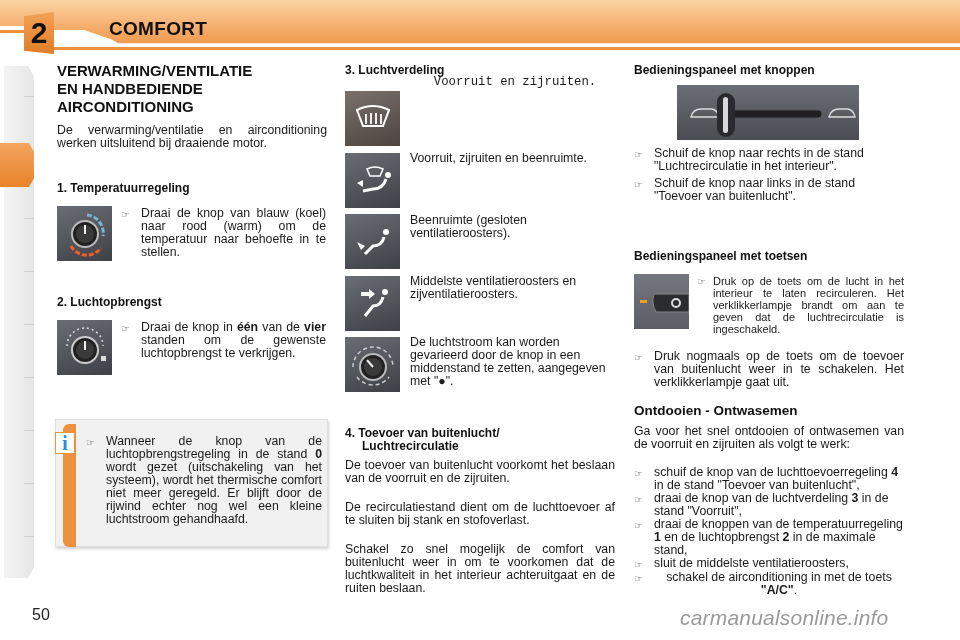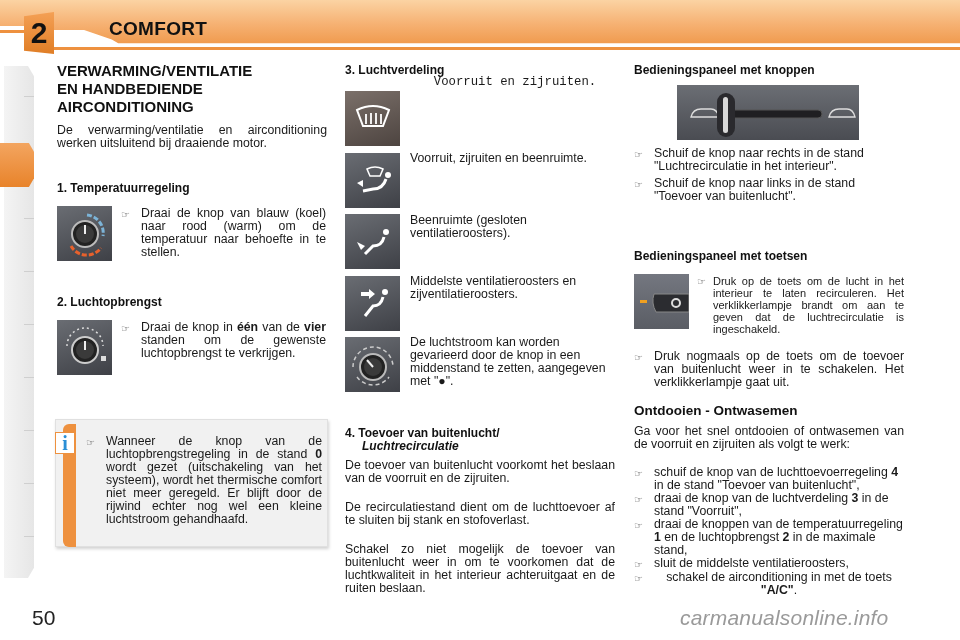--- a/index.html
+++ b/index.html
@@ -45,21 +45,21 @@
     border-radius: 0 6px 6px 0;
     clip-path: polygon(0 0, 80% 0, 100% 2%, 100% 98%, 80% 100%, 0 100%);
   }
   .side-tick { position: absolute; left: 20px; width: 13px; height: 1px; background: #cfcfcf; }
   .side-active {
     position: absolute; left: 0; top: 143px; width: 34px; height: 44px;
     background: linear-gradient(180deg, #f3a560, #e8832a);
     clip-path: polygon(0 0, 85% 0, 100% 20%, 100% 80%, 85% 100%, 0 100%);
   }
 
-  .page-number { position: absolute; left: 32px; top: 606px; font-size: 21px; color: #222; }
+  .page-number { position: absolute; left: 32px; top: 606px; font-size: 16px; color: #222; }
   .watermark { position: absolute; left: 680px; top: 606px; font-size: 21px; color: #9a9a9a; letter-spacing: 0.2px; font-style: italic; }
 
   
   .abs { position: absolute; }
   .main-heading { font-weight: bold; font-size: 15px; line-height: 18px; color: #111; }
   .sub-heading { font-weight: bold; font-size: 12px; color: #111; }
   .body-text { font-size: 12.3px; line-height: 13px; color: #1a1a1a; text-align: justify; }
   .small-text { font-size: 11px; line-height: 12px; color: #1a1a1a; text-align: justify; }
   .bullet-row { display: flex; }
   .bullet-icon { width: 20px; flex: 0 0 20px; font-size: 10px; color: #555; padding-top: 1px; }
@@ -208,25 +208,25 @@
     <path d="M 12 40 A 20 20 0 0 0 44 40" stroke="#ccc" stroke-width="1.5" fill="none" stroke-dasharray="4 3"></path>
     <circle cx="28" cy="30" r="13" fill="#222" stroke="#bbb" stroke-width="2"></circle>
     <circle cx="28" cy="30" r="9" fill="#3a3a3a"></circle>
     <line x1="28" y1="30" x2="22" y2="23" stroke="#eee" stroke-width="2"></line>
   </svg>
 </div>
 <div class="abs body-text" style="left:410px; top:336px; width:200px; text-align:left;">De luchtstroom kan worden gevarieerd door de knop in een middenstand te zetten, aangegeven met "●".</div>
 
 <div class="abs sub-heading" style="left:345px; top:427px; line-height:13px;">
   <div>4. Toevoer van buitenlucht/</div>
-  <div style="padding-left:17px;font-style:italic;">Luchtrecirculatie</div>
+  <div style="padding-left:17px;">Luchtrecirculatie</div>
 </div>
 <div class="abs body-text" style="left:345px; top:459px; width:270px;">De toevoer van buitenlucht voorkomt het beslaan van de voorruit en de zijruiten.</div>
 <div class="abs body-text" style="left:345px; top:501px; width:270px;">De recirculatiestand dient om de luchttoevoer af te sluiten bij stank en stofoverlast.</div>
-<div class="abs body-text" style="left:345px; top:543px; width:270px;">Schakel zo niet mogelijk de toevoer van buitenlucht weer in om te voorkomen dat de luchtkwaliteit in het interieur achteruitgaat en de ruiten beslaan.</div>
+<div class="abs body-text" style="left:345px; top:543px; width:270px;">Schakel zo snel mogelijk de comfort van buitenlucht weer in om te voorkomen dat de luchtkwaliteit in het interieur achteruitgaat en de ruiten beslaan.</div>
 
 <div class="abs sub-heading" style="left:634px; top:63px;">Bedieningspaneel met knoppen</div>
 <div class="photo" style="left:677px; top:85px; width:182px; height:55px; background:linear-gradient(180deg,#6b6e74,#4a4c52);">
   <svg width="182" height="55" viewBox="0 0 182 55">
     <path d="M14 32 Q16 24 24 24 L34 24 Q40 24 42 32 L14 32 Z" stroke="#ddd" stroke-width="1.3" fill="none"></path>
     <rect x="45" y="25" width="100" height="8" rx="4" fill="#1f1f22" stroke="#555"></rect>
     <rect x="40" y="8" width="18" height="44" rx="9" fill="#2a2a2e"></rect>
     <rect x="46" y="12" width="5" height="36" rx="2.5" fill="#d8d8d8"></rect>
     <path d="M152 32 Q154 24 162 24 L170 24 Q176 24 178 32 L152 32 Z" stroke="#ddd" stroke-width="1.3" fill="none"></path>
   </svg>

